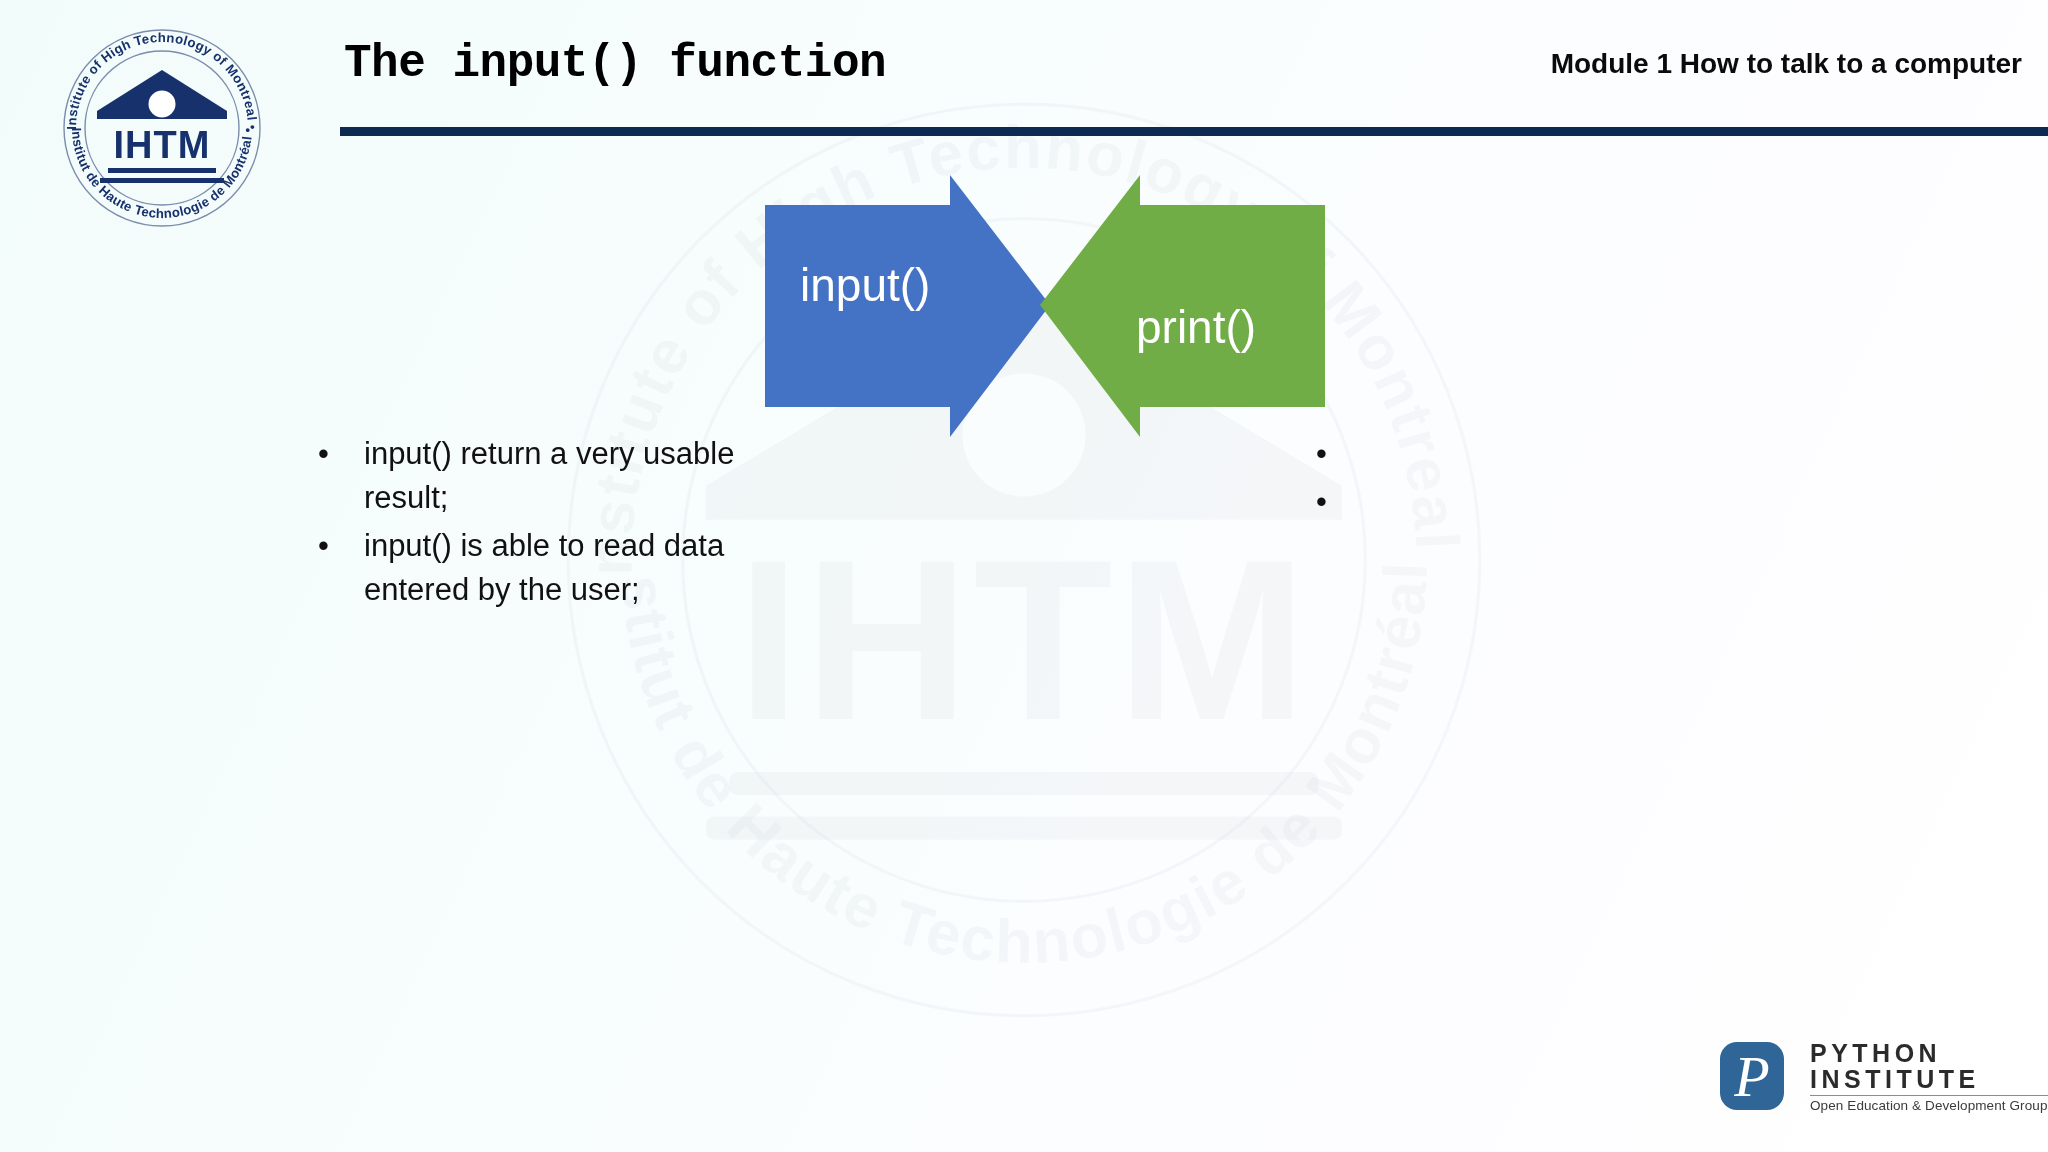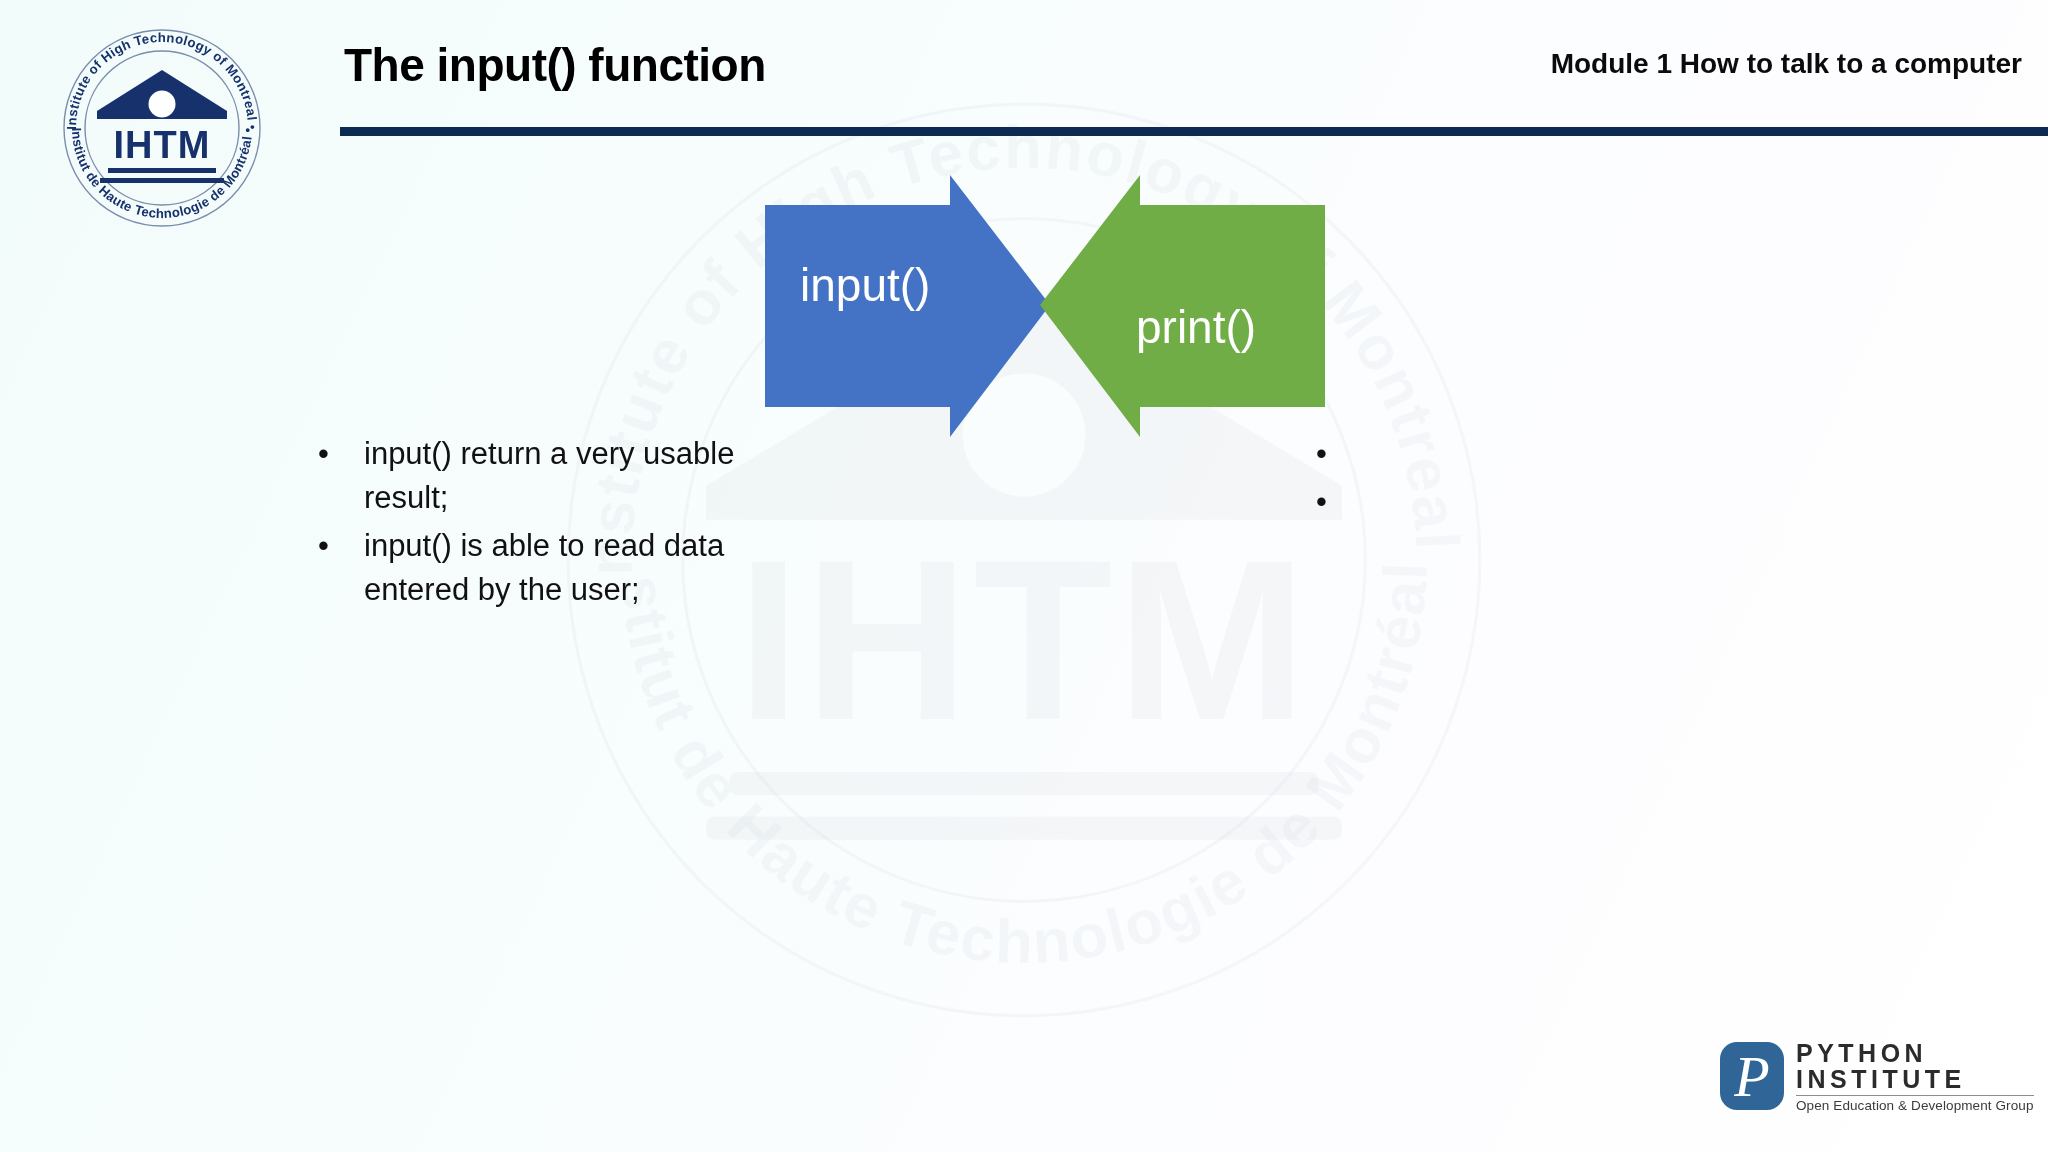--- a/index.html
+++ b/index.html
@@ -39,21 +39,21 @@
     height: 220px;
   }
   #slide-title {
     position: absolute;
     left: 344px;
     top: 38px;
     font-size: 46px;
     font-weight: bold;
     color: #000000;
     letter-spacing: -0.5px;
-    font-family: Liberation Sans, sans-serif;
+    font-family: Liberation Mono, monospace;
     white-space: nowrap;
   }
   #module-label {
     position: absolute;
     right: 26px;
     top: 48px;
     font-size: 28px;
     font-weight: bold;
     color: #0b0b0b;
     white-space: nowrap;
@@ -118,21 +118,21 @@
     height: 80px;
     display: flex;
     align-items: center;
   }
   #pi-mark {
     width: 68px;
     height: 72px;
     flex: 0 0 auto;
   }
   #pi-wordmark {
-    margin-left: 10px;
+    margin-left: 24px;
     display: flex;
     flex-direction: column;
     justify-content: flex-end;
   }
   .pi-line {
     font-size: 25px;
     font-weight: bold;
     letter-spacing: 4.5px;
     color: #2b2b2b;
     line-height: 1.04;

